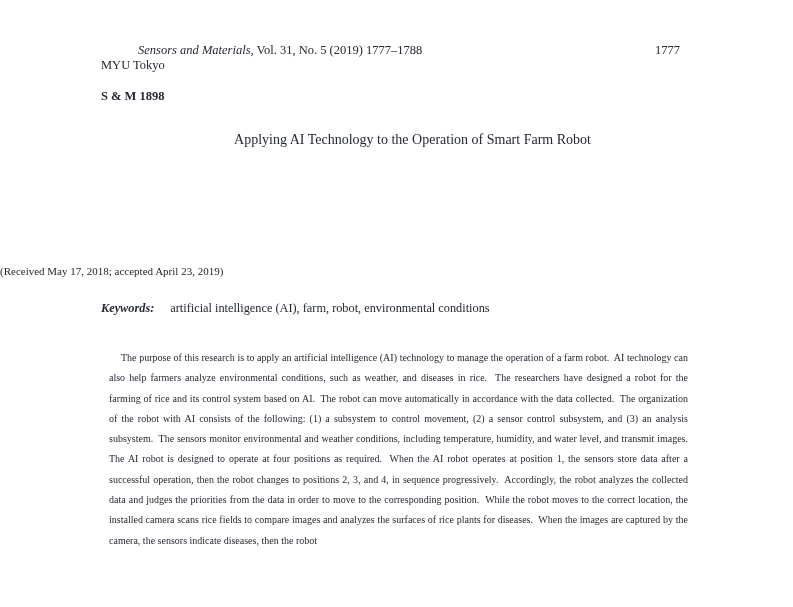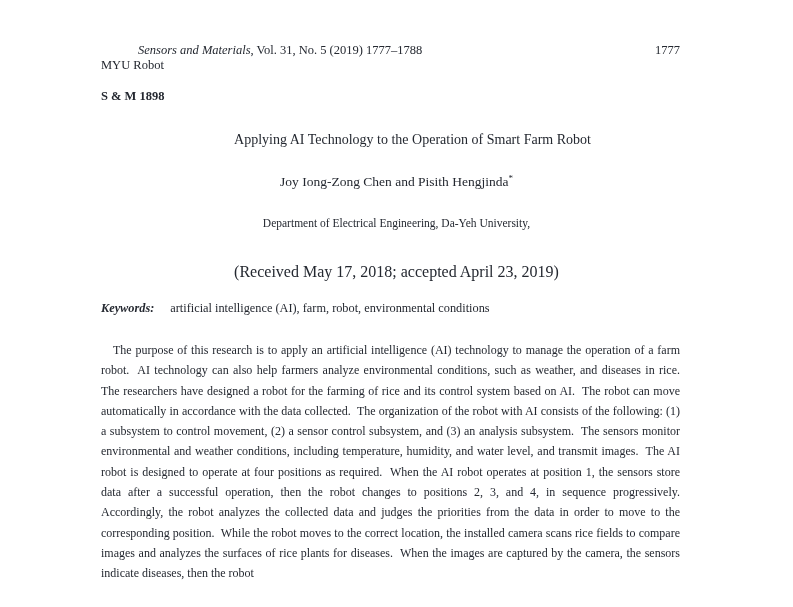--- a/index.html
+++ b/index.html
@@ -78,74 +78,70 @@
     width: 100%;
     text-align: center;
     font-size: 11.5px;
     line-height: 14.5px;
   }
   .received {
     position: absolute;
     top: 264px;
     left: 0;
     width: 100%;
-    text-align: center;
-    font-size: 16px;
+    text-align: left;
+    font-size: 11px;
     line-height: 15px;
   }
   .keywords {
     position: absolute;
     top: 300px;
     left: 101px;
     width: 579px;
     font-size: 12.3px;
     line-height: 16px;
   }
   .kw-label {
     font-weight: 700;
     font-style: italic;
     margin-right: 16px;
   }
   .abstract {
     position: absolute;
     top: 340px;
     left: 101px;
     width: 579px;
-    margin: 0;
-    font-size: 12px;
+    margin: 8px;
+    font-size: 10px;
     line-height: 20.3px;
     text-align: justify;
     text-indent: 12px;
     white-space: pre-wrap;
   }
 </style>
 </head>
 <body>
 
 <div class="page">
 
   <div class="hdr-row">
     <div class="journal-ref">
       <span class="journal-name">Sensors and Materials</span><span>, Vol. 31, No. 5 (2019) 1777–1788</span>
     </div>
     <div class="page-number">1777</div>
   </div>
 
-  <div class="publisher">MYU Robot</div>
+  <div class="publisher">MYU Tokyo</div>
 
   <div class="sm-id">S &amp; M 1898</div>
 
   <h1 class="title">Applying AI Technology to the Operation of Smart Farm Robot</h1>
 
-  <div class="authors">
-    <span>Joy Iong-Zong Chen and Pisith Hengjinda</span><sup>*</sup>
-  </div>
 
   <div class="affiliation">
-    <div>Department of Electrical Engineering, Da-Yeh University,</div>
   </div>
 
   <div class="received">(Received May 17, 2018; accepted April 23, 2019)</div>
 
   <div class="keywords">
     <span class="kw-label">Keywords:</span><span class="kw-text">artificial intelligence (AI), farm, robot, environmental conditions</span>
   </div>
 
   <p class="abstract">The purpose of this research is to apply an artificial intelligence (AI) technology to manage the operation of a farm robot.  AI technology can also help farmers analyze environmental conditions, such as weather, and diseases in rice.  The researchers have designed a robot for the farming of rice and its control system based on AI.  The robot can move automatically in accordance with the data collected.  The organization of the robot with AI consists of the following: (1) a subsystem to control movement, (2) a sensor control subsystem, and (3) an analysis subsystem.  The sensors monitor environmental and weather conditions, including temperature, humidity, and water level, and transmit images.  The AI robot is designed to operate at four positions as required.  When the AI robot operates at position 1, the sensors store data after a successful operation, then the robot changes to positions 2, 3, and 4, in sequence progressively.  Accordingly, the robot analyzes the collected data and judges the priorities from the data in order to move to the corresponding position.  While the robot moves to the correct location, the installed camera scans rice fields to compare images and analyzes the surfaces of rice plants for diseases.  When the images are captured by the camera, the sensors indicate diseases, then the robot</p>
 

